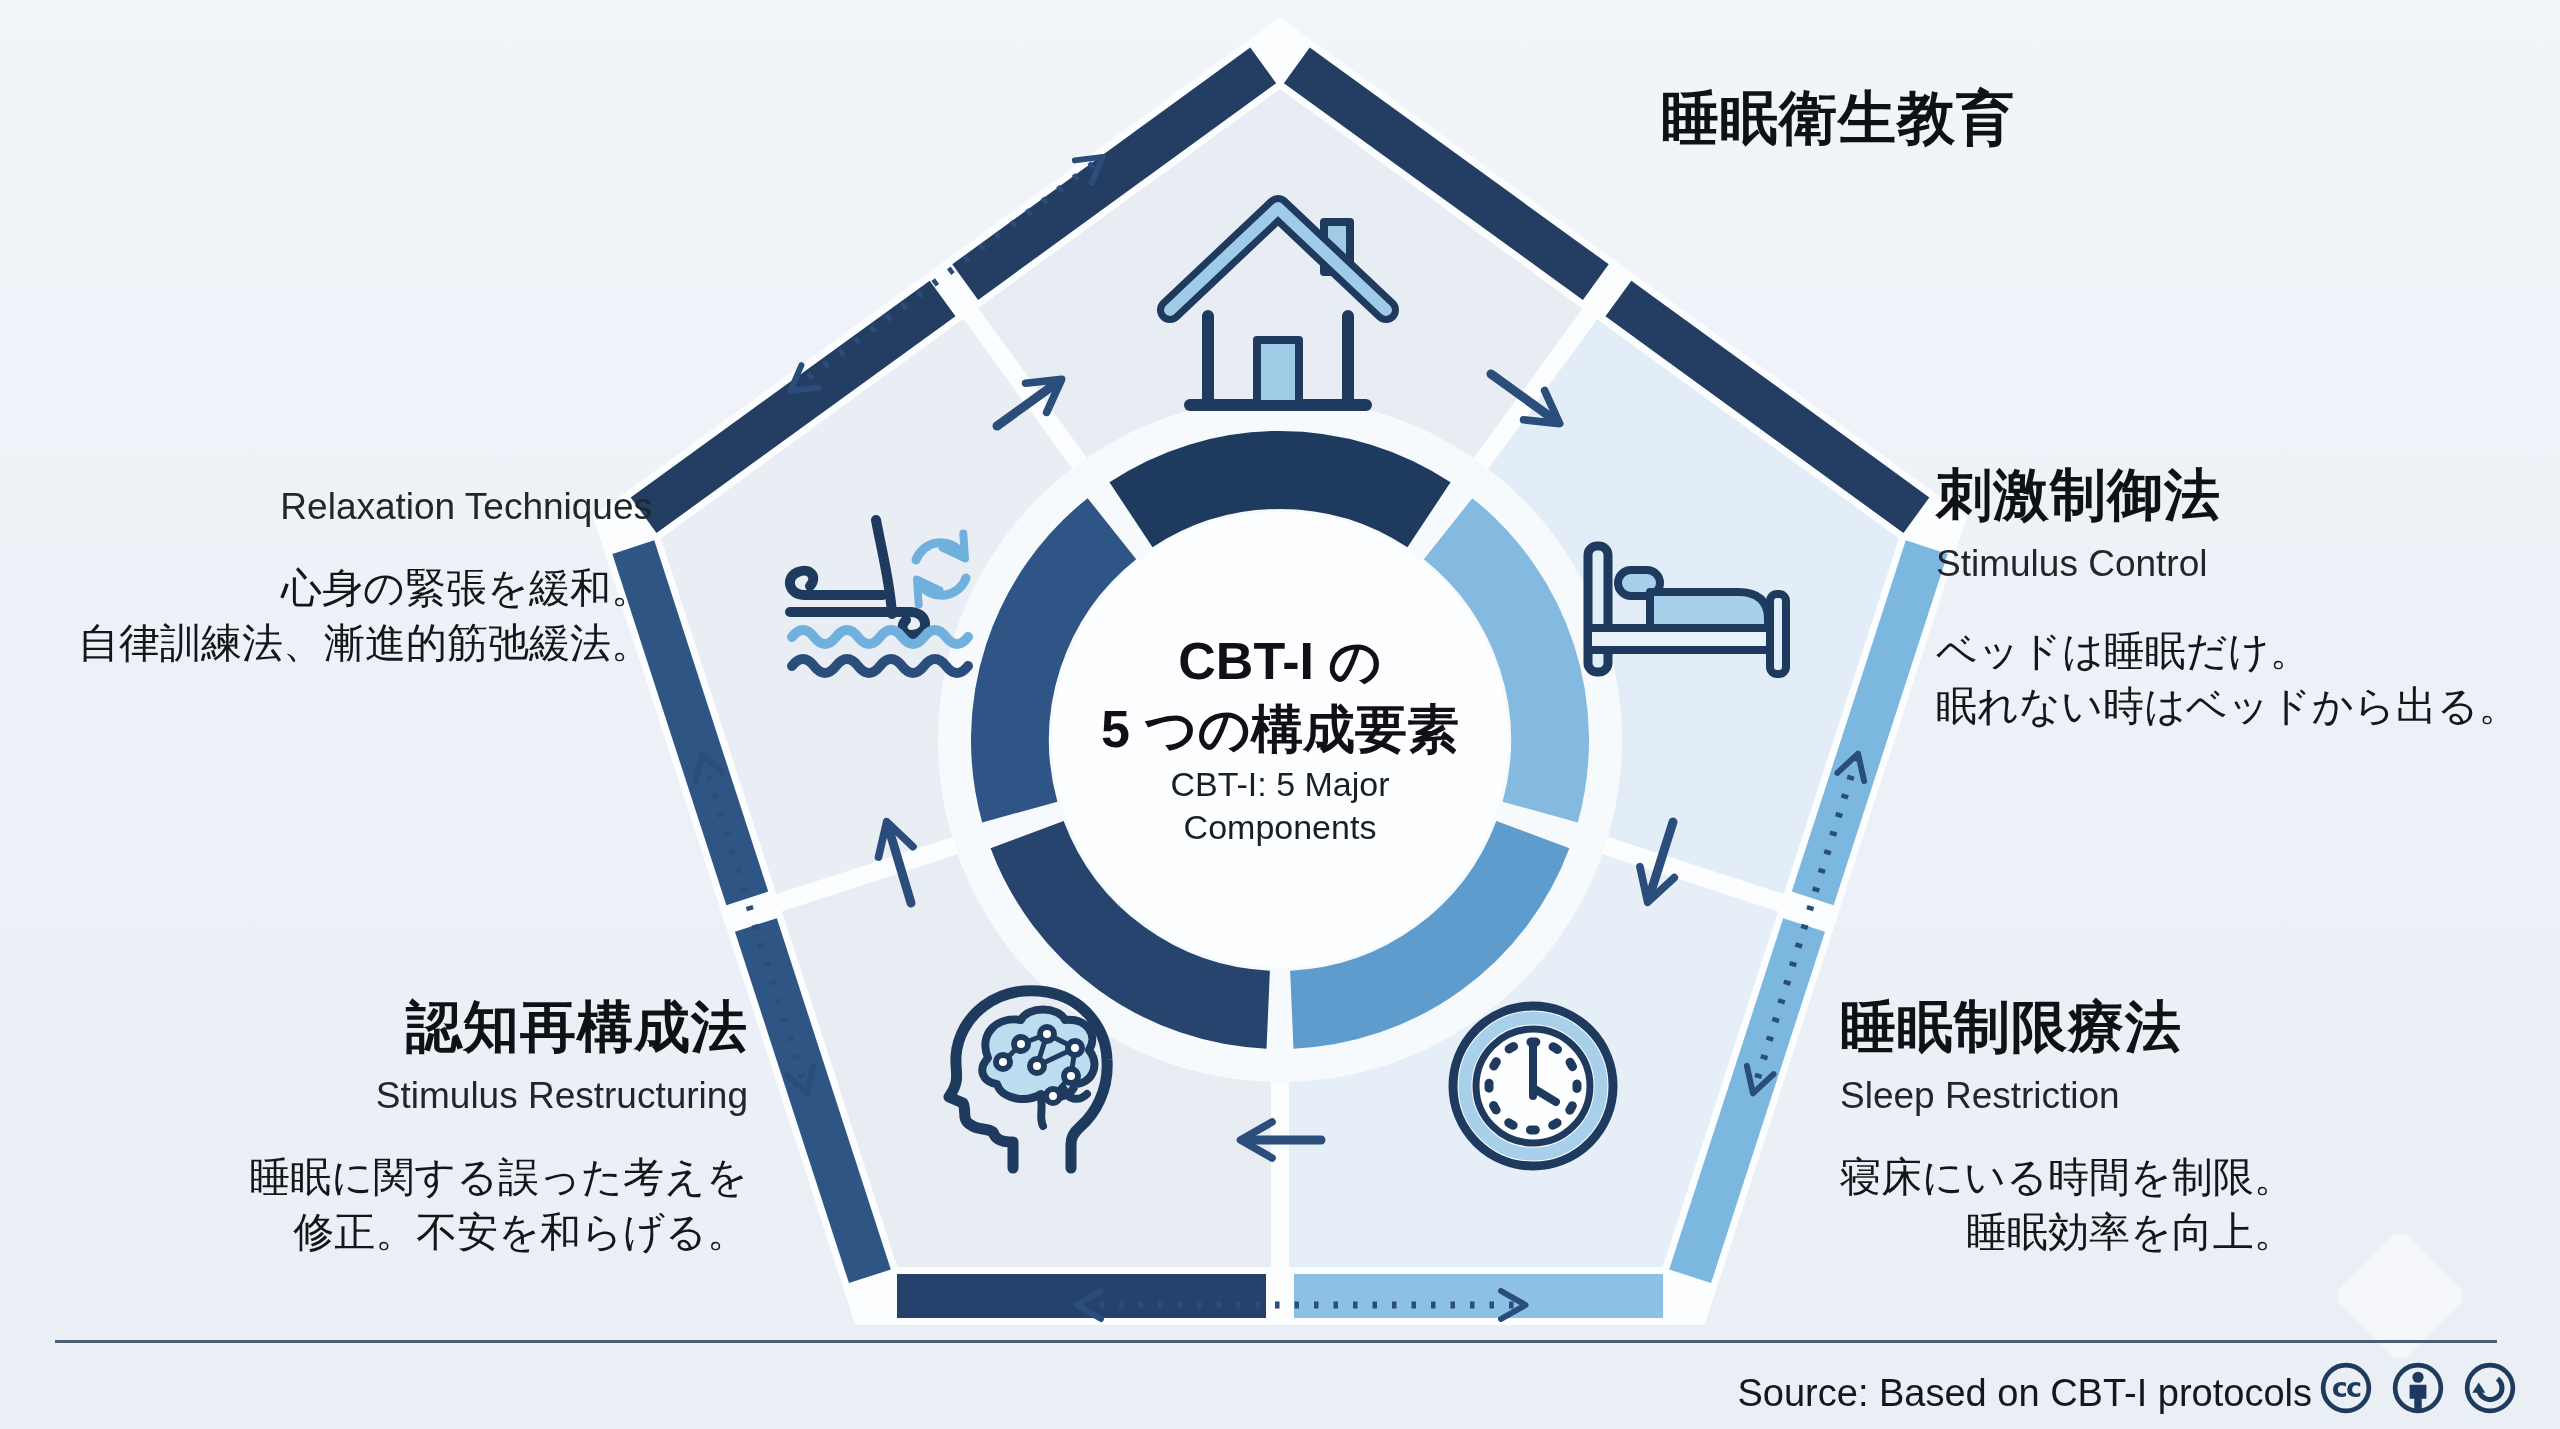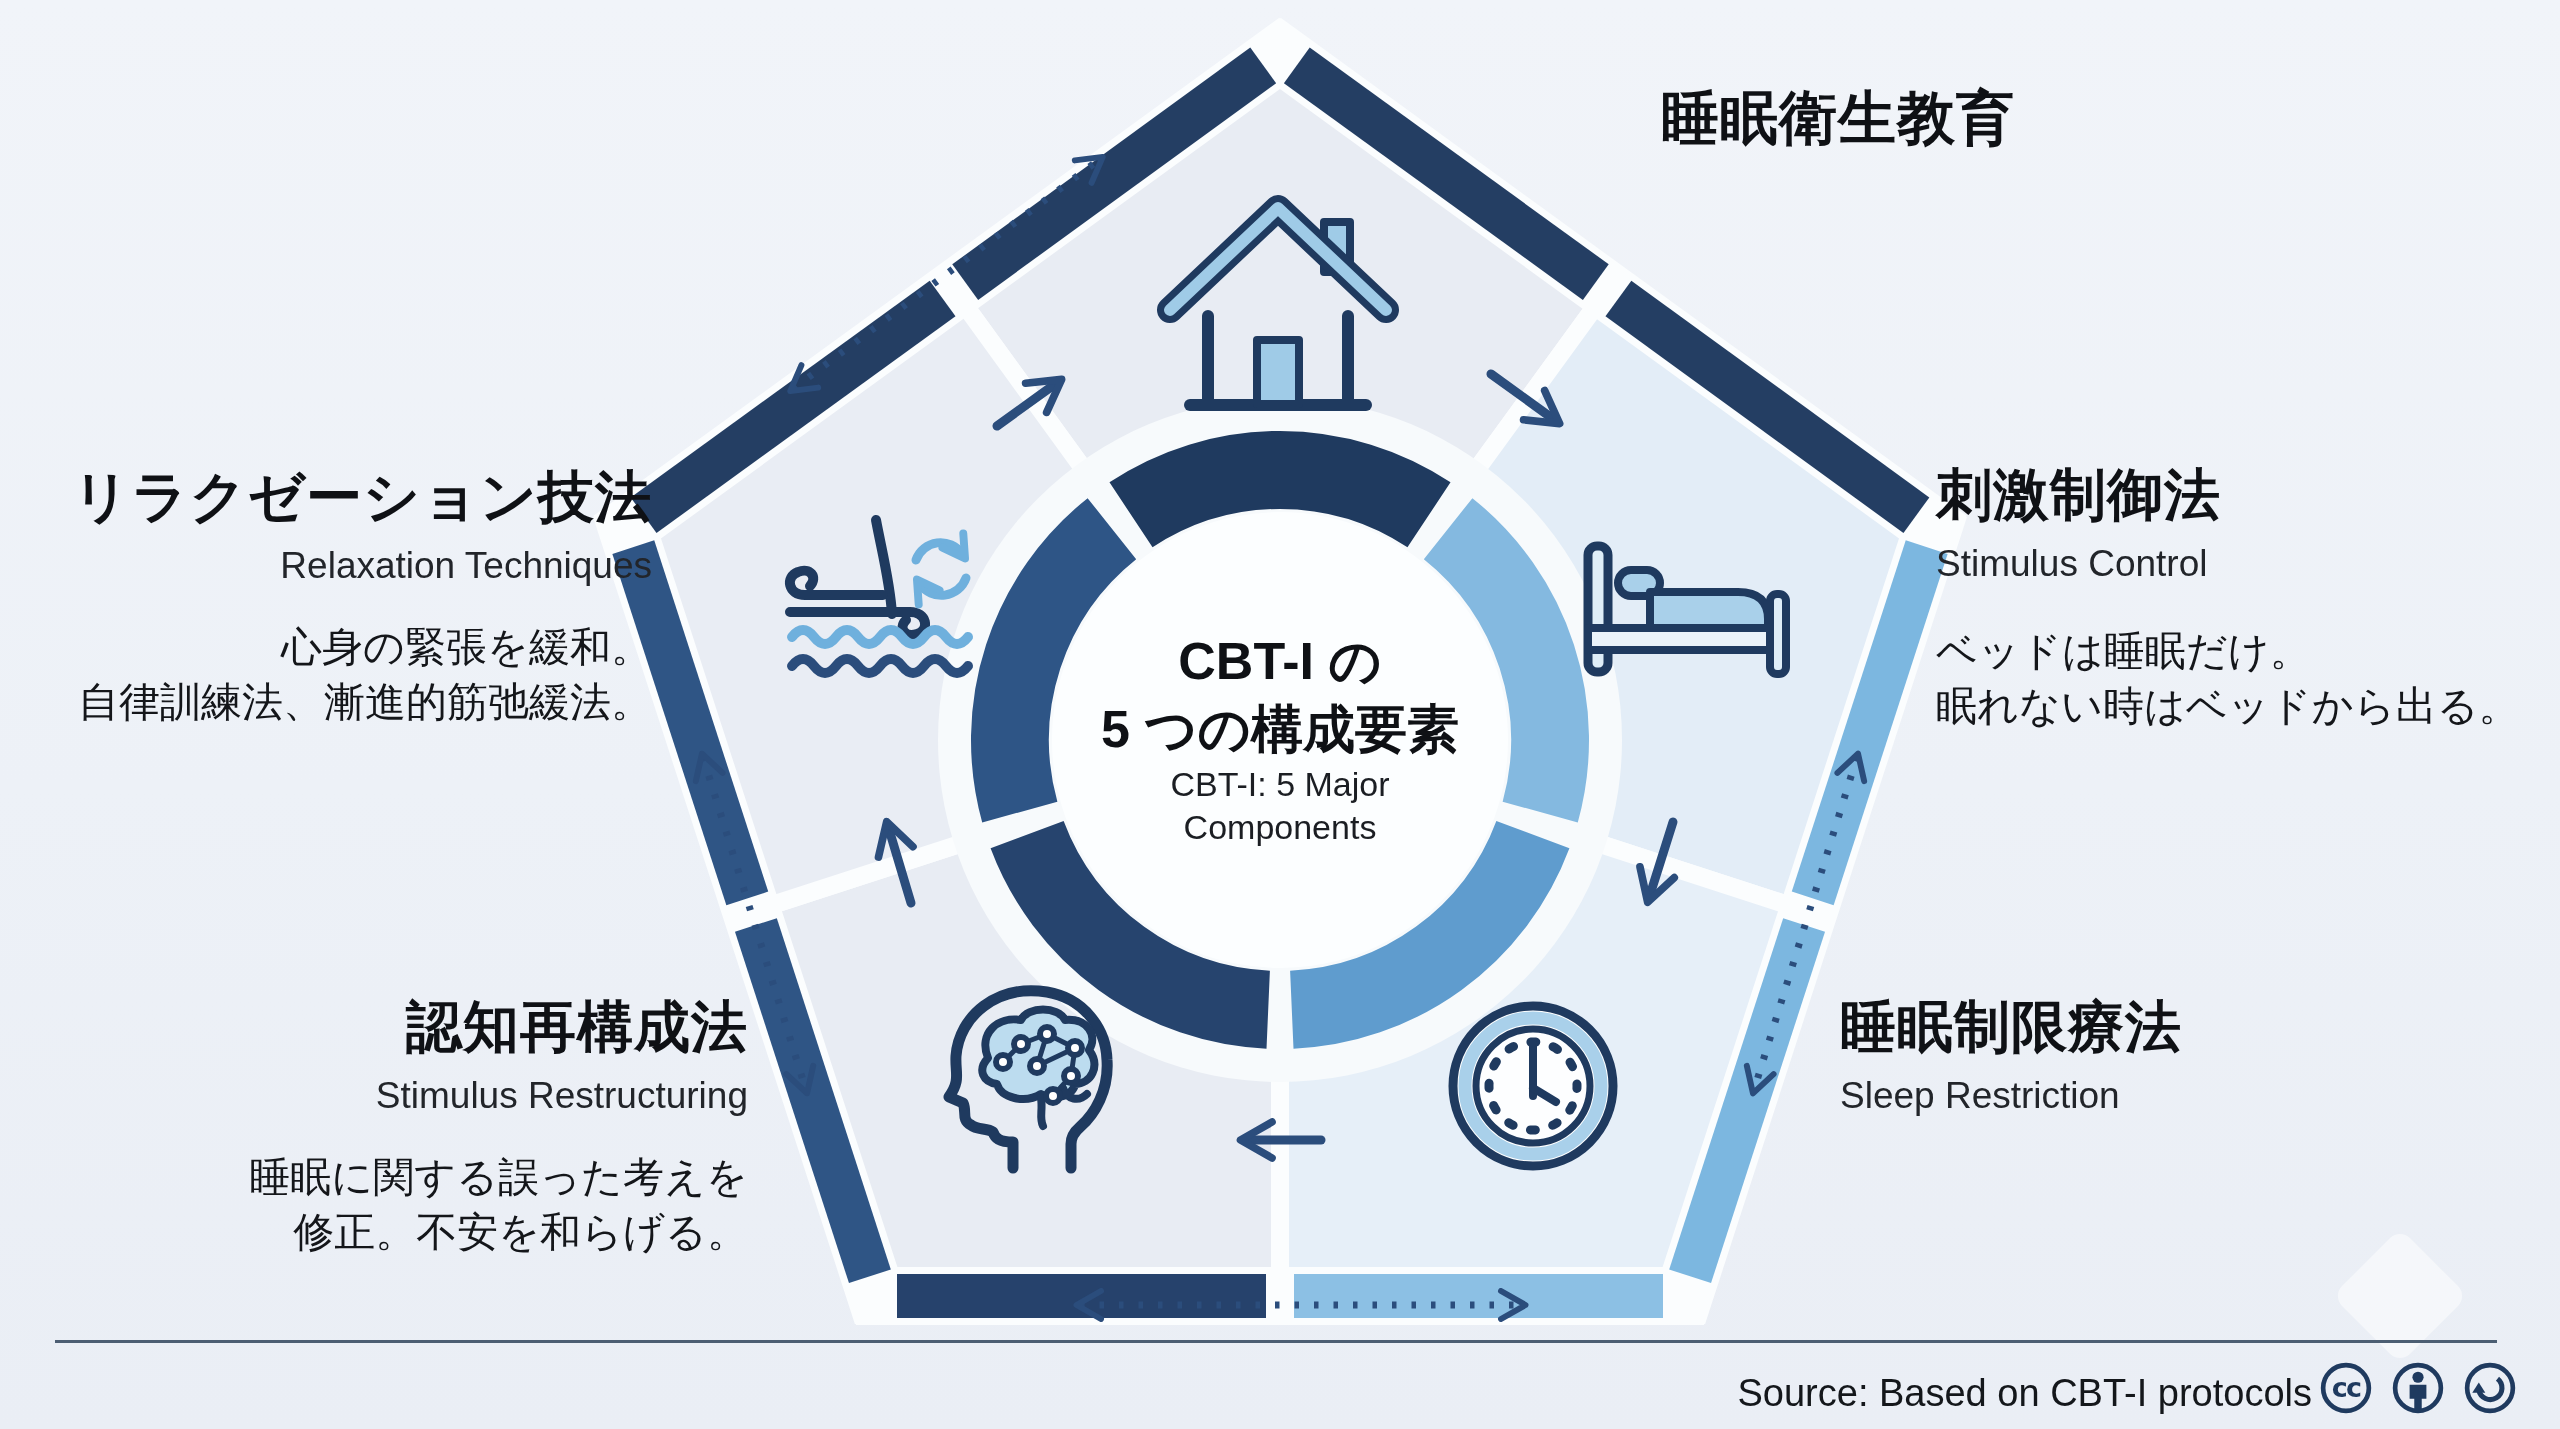--- a/index.html
+++ b/index.html
@@ -182,33 +182,36 @@
     <div class="lb-sub">Stimulus Control</div>
     <div class="lb-body">
       <div>ベッドは睡眠だけ。</div>
       <div>眠れない時はベッドから出る。</div>
     </div>
   </div>
 
   <div class="label-block" style="left:1840px; top:998px;">
     <div class="lb-title">睡眠制限療法</div>
     <div class="lb-sub">Sleep Restriction</div>
+    <div class="lb-body tight">
+      <div>寝床にいる時間を制限。</div>
+      <div>睡眠効率を向上。</div>
+    </div>
   </div>
 
   <div class="label-block right-align" style="right:1812px; top:998px;">
     <div class="lb-title">認知再構成法</div>
     <div class="lb-sub">Stimulus Restructuring</div>
     <div class="lb-body tight">
       <div>睡眠に関する誤った考えを</div>
       <div>修正。不安を和らげる。</div>
     </div>
   </div>
 
   <div class="label-block right-align" style="right:1908px; top:468px;">
-    <div class="lb-title">リラクゼーション技法</div>
     <div class="lb-sub">Relaxation Techniques</div>
     <div class="lb-body tight">
       <div>心身の緊張を緩和。</div>
       <div>自律訓練法、漸進的筋弛緩法。</div>
     </div>
   </div>
 
   <div class="sparkle"></div>
   <div class="footer-line"></div>
   <div class="footer-source">Source: Based on CBT-I protocols</div>

